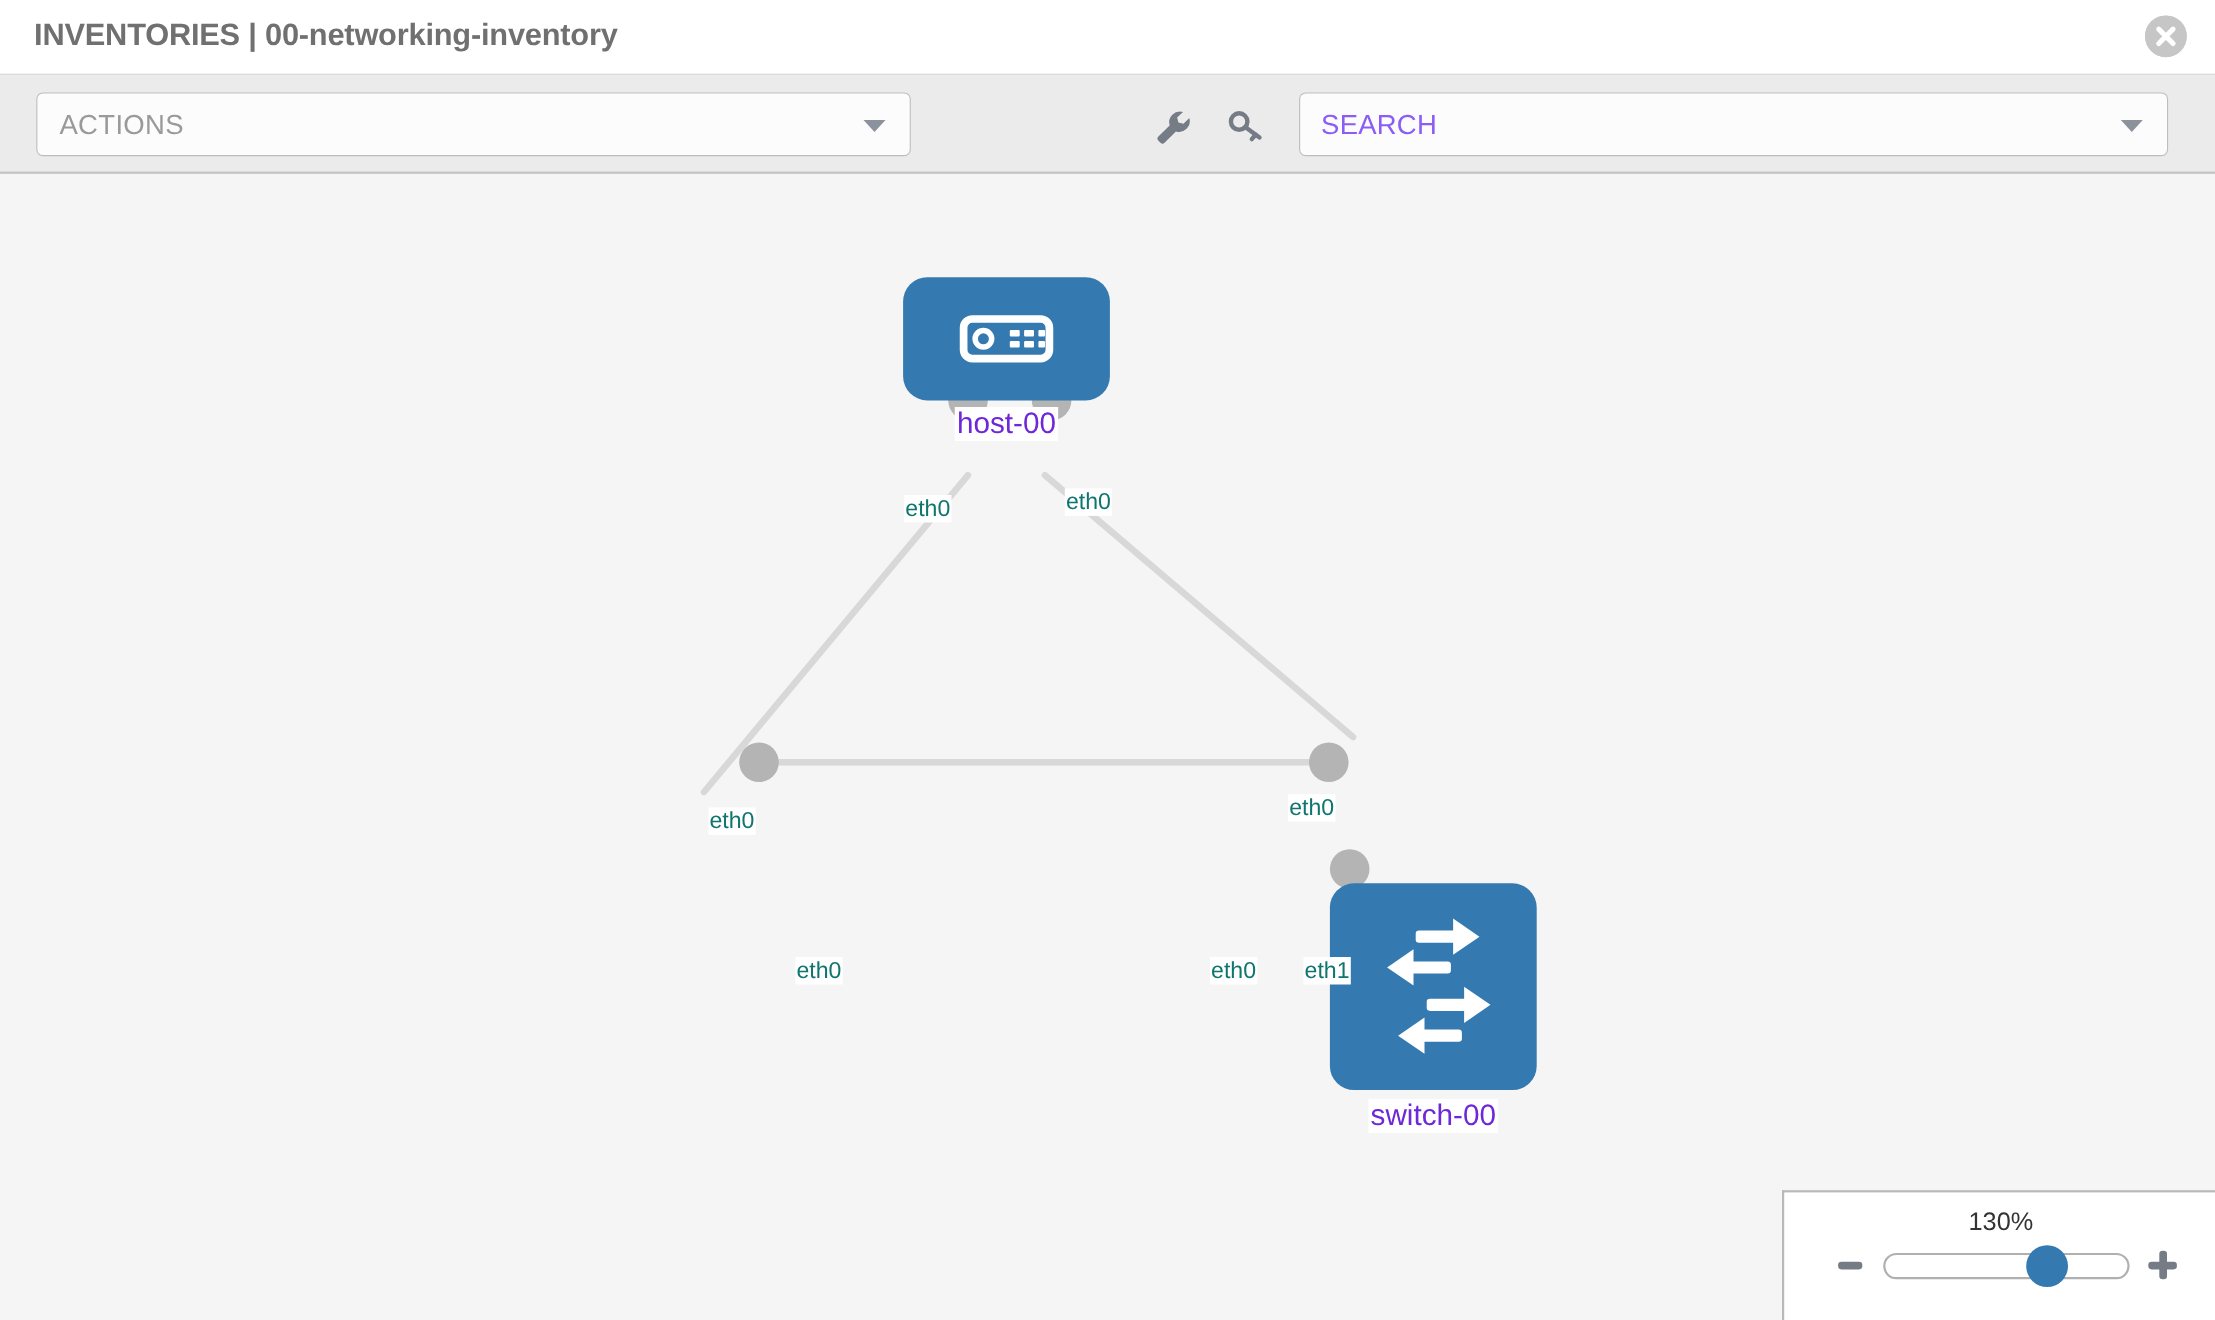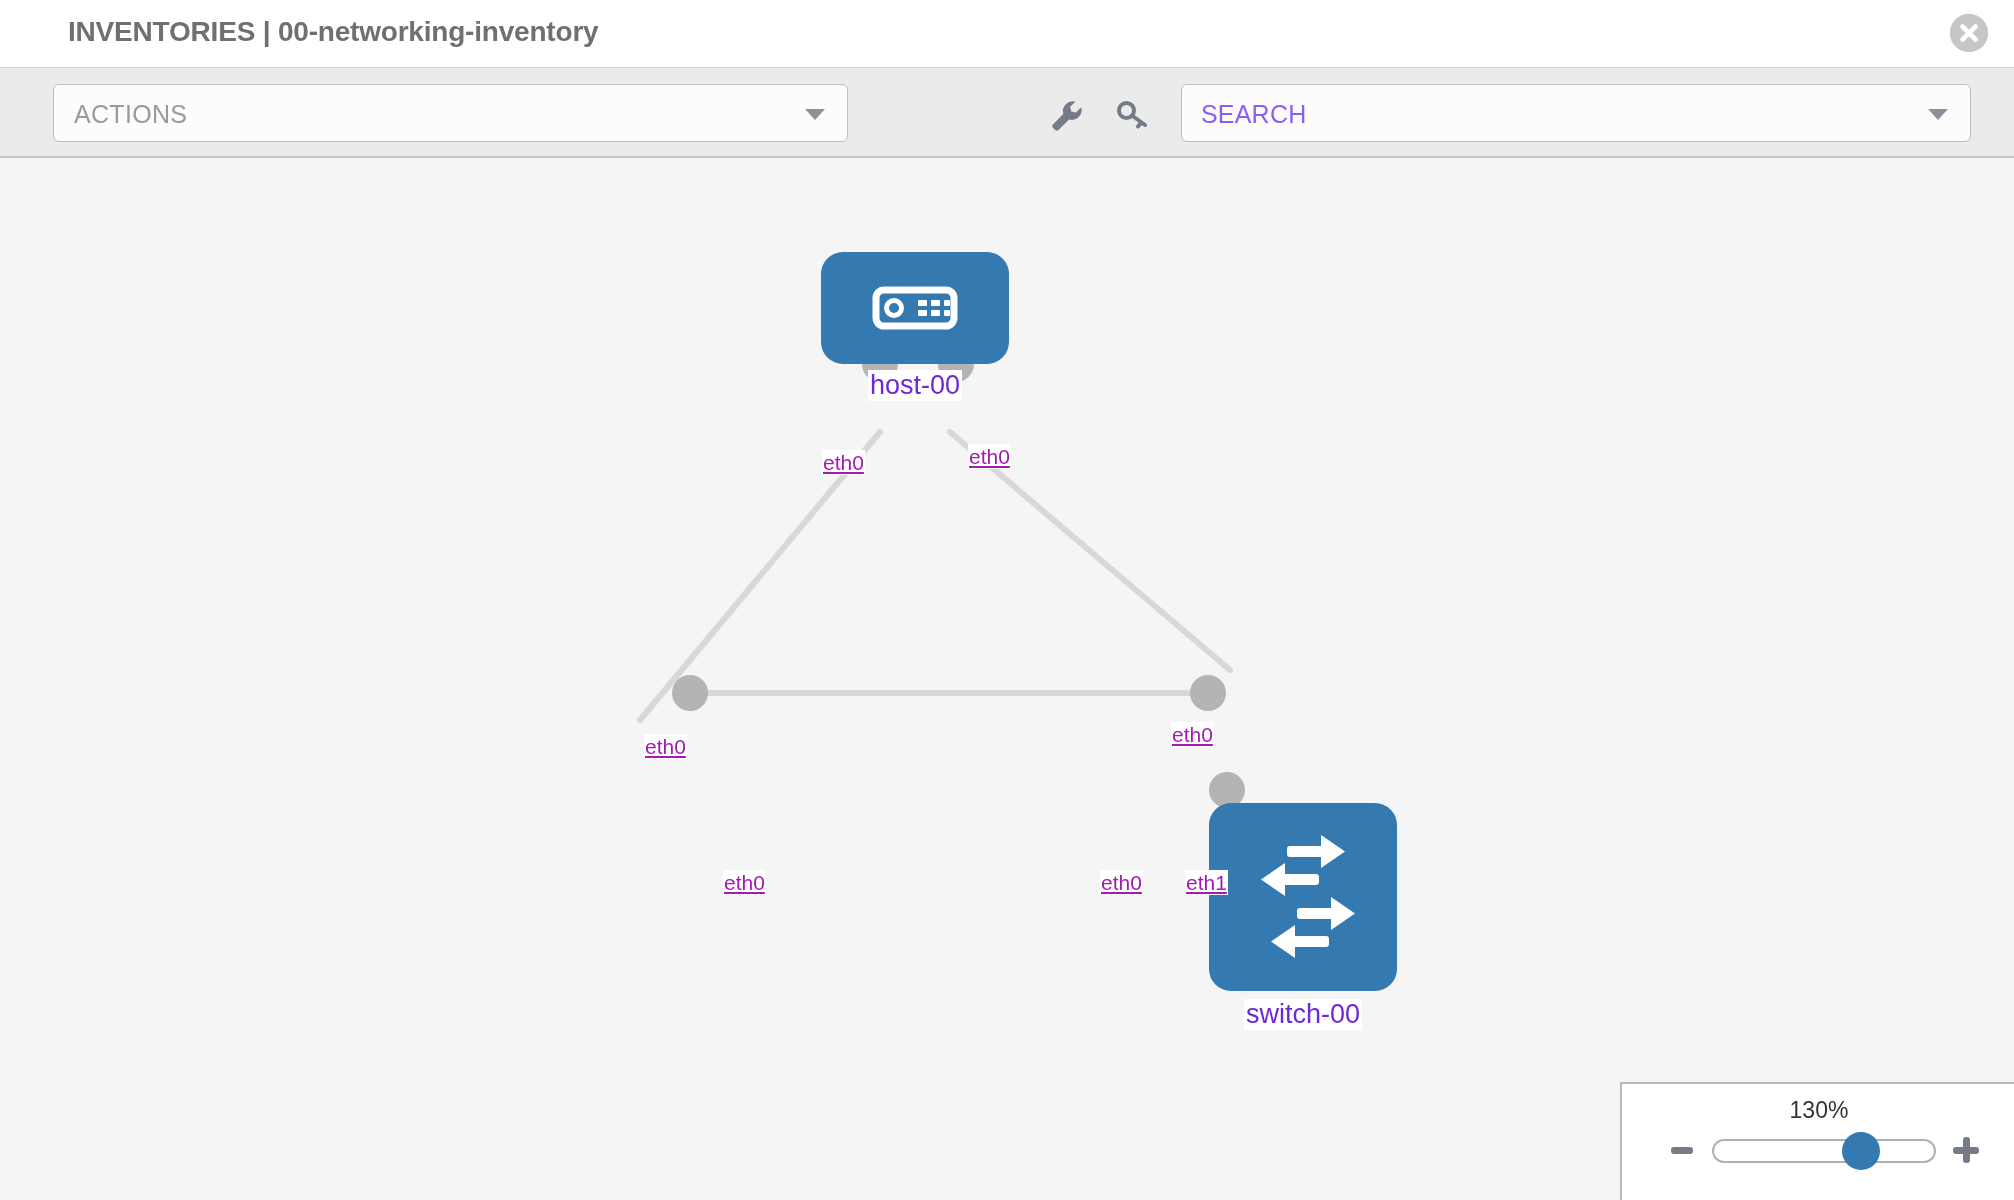--- a/index.html
+++ b/index.html
@@ -32,21 +32,20 @@
   }
   .header-title {
     position: absolute;
     left: 31px;
     top: 16px;
     font-size: 28px;
     font-weight: bold;
     color: #707070;
     letter-spacing: -0.2px;
     white-space: nowrap;
-    margin-left: 37px;
   }
   .close-btn {
     position: absolute;
     right: 26px;
     top: 14px;
     width: 38px;
     height: 38px;
     border-radius: 50%;
     background: #c6c6c6;
     cursor: pointer;
@@ -67,21 +66,20 @@
     position: absolute;
     left: 33px;
     top: 16px;
     width: 795px;
     height: 58px;
     background: #fcfcfc;
     border: 1px solid #bdbdbd;
     border-radius: 6px;
     box-sizing: border-box;
     cursor: pointer;
-    margin-left: 20px;
   }
   .actions-label {
     position: absolute;
     left: 20px;
     top: 15px;
     font-size: 25px;
     color: #9a9a9a;
     letter-spacing: 0.3px;
   }
   .sel-caret {
@@ -162,26 +160,25 @@
     background: #ffffff;
     white-space: nowrap;
     padding: 0 2px;
     line-height: 1.15;
   }
 
   
   .port-label {
     position: absolute;
     font-size: 21px;
-    color: #a21caf;
+    color: #0f766e;
     background: #ffffff;
     white-space: nowrap;
     padding: 0 1px;
     line-height: 1.2;
-    text-decoration: underline;
   }
 
   
   .nub {
     position: absolute;
     width: 36px;
     height: 36px;
     border-radius: 50%;
     background: #b4b4b4;
   }

